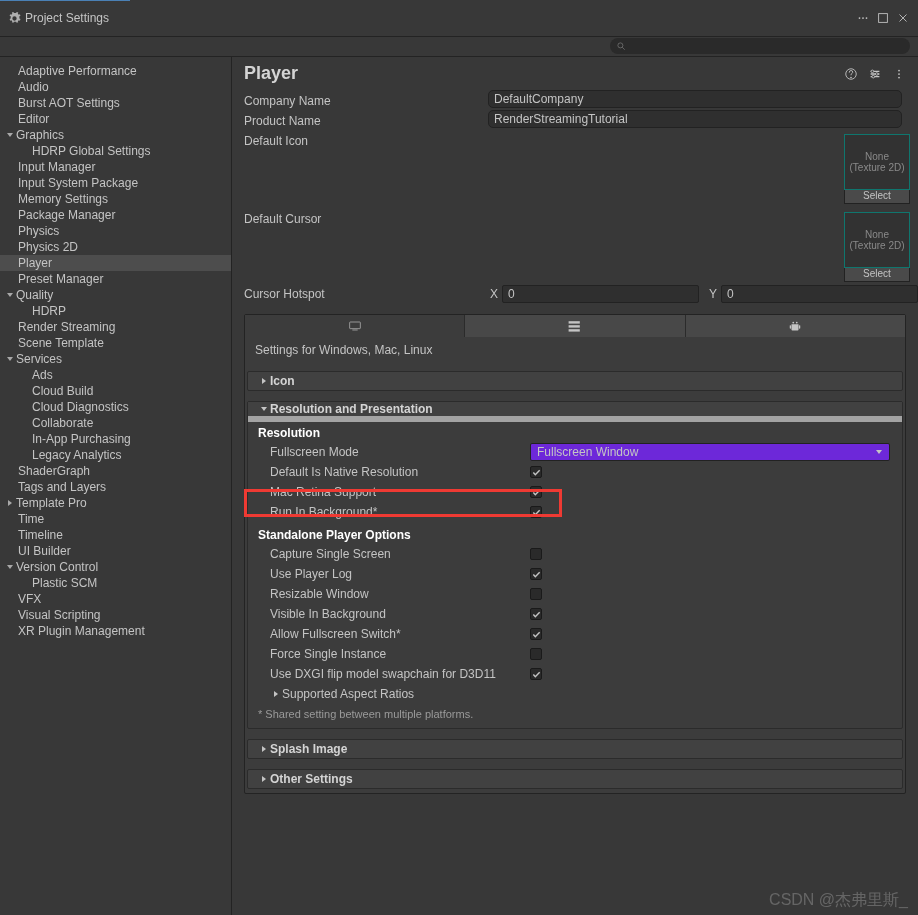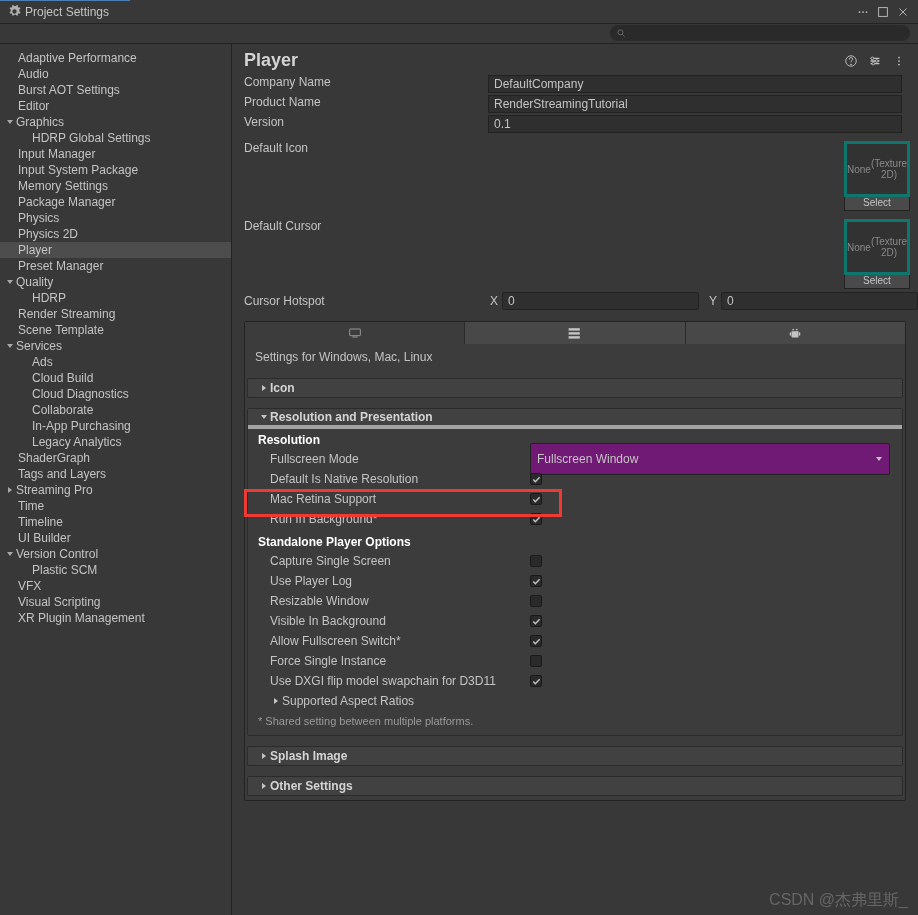--- a/index.html
+++ b/index.html
@@ -1,64 +1,64 @@
 <!DOCTYPE html>
 <html><head>
 <meta charset="utf-8">
 <style>
 * { margin:0; padding:0; box-sizing:border-box; font-family:-apple-system,BlinkMacSystemFont,"Segoe UI",Arial,sans-serif; }
 body { background:#383838; color:#c4c4c4; font-size:12px; width:918px; height:915px; overflow:hidden; position:relative; }
-.titlebar { height:24px; background:#383838; display:flex; align-items:center; padding:0 8px; border-bottom:1px solid #232323; position:relative; }
+.titlebar { height:37px; background:#383838; display:flex; align-items:center; padding:0 8px; border-bottom:1px solid #232323; position:relative; }
 .titlebar .tinybar { position:absolute; top:-1px; left:0; width:130px; height:2px; background:#4a80b5; }
 .titlebar .gear { width:13px; height:13px; margin-right:4px; }
 .titlebar-title { flex:1; font-size:12px; color:#c4c4c4; }
 .win-ctrls { display:flex; gap:6px; }
 .win-ctrls svg { width:14px; height:14px; }
 .searchbar-row { height:20px; display:flex; justify-content:flex-end; padding-right:8px; background:#383838; border-bottom:1px solid #232323; }
 .searchbar-row .searchbox { width:300px; height:16px; background:#2a2a2a; border-radius:8px; display:flex; align-items:center; padding:0 6px; margin-top:1px; }
 .searchbox svg { width:10px; height:10px; opacity:.7; }
 .main { display:flex; height:calc(100% - 44px); }
 .sidebar { width:232px; background:#383838; border-right:1px solid #232323; overflow-y:auto; padding-top:6px; }
 .side-item { height:16px; display:flex; align-items:center; padding-left:18px; cursor:pointer; }
 .side-item.l2 { padding-left:32px; }
 .side-item.sel { background:#4d4d4d; }
 .side-item .fold { width:12px; display:inline-flex; justify-content:center; margin-left:-14px; opacity:.8; }
 .content { flex:1; background:#383838; overflow-y:auto; position:relative; }
 .header-row { display:flex; align-items:center; padding:6px 12px 4px 12px; }
 .header-title { font-size:18px; font-weight:600; color:#d4d4d4; flex:1; }
 .header-btns { display:flex; gap:10px; }
 .header-btns svg { width:14px; height:14px; }
-.prop-row { display:flex; align-items:flex-start; height:20px; padding-left:12px; padding-right:16px; }
+.prop-row { display:flex; align-items:flex-end; height:20px; padding-left:12px; padding-right:16px; }
 .prop-label { width:244px; color:#c4c4c4; }
-.prop-field { flex:1; height:18px; background:#2f2f2f; border:1px solid #222; border-radius:0; padding:0 5px; color:#c4c4c4; display:flex; align-items:center; }
+.prop-field { flex:1; height:18px; background:#2f2f2f; border:1px solid #222; border-radius:5px; padding:0 5px; color:#c4c4c4; display:flex; align-items:center; }
 .asset-row { display:flex; padding:6px 0 2px 12px; }
 .asset-label { width:244px; }
 .asset-slot { width:66px; margin-left:auto; margin-right:8px; }
-.asset-box { width:66px; height:56px; background:#323232; border:3px solid #0f766e; display:flex; flex-direction:row; align-items:center; font-size:10px; color:#8a8a8a; text-align:center; }
+.asset-box { width:66px; height:56px; background:#323232; border:1px solid #0f766e; display:flex; flex-direction:column; align-items:center; justify-content:center; font-size:10px; color:#8a8a8a; text-align:center; }
 .asset-select { width:66px; height:14px; background:#4a4a4a; border:1px solid #222; border-top:none; text-align:center; font-size:10px; color:#c4c4c4; cursor:pointer; }
 .xy-row { display:flex; align-items:center; height:20px; padding-left:12px; padding-right:0; }
 .xy-row .prop-label { width:244px; }
 .xy-lab { width:14px; text-align:right; padding-right:4px; color:#c4c4c4; }
 .xy-val { flex:1; height:18px; background:#2f2f2f; border:1px solid #222; border-radius:2px; padding:0 5px; display:flex; align-items:center; }
 .tabs-panel { margin:10px 12px 0 12px; border:1px solid #232323; border-radius:2px; background:#3c3c3c; }
 .tabs-head { display:flex; height:22px; }
 .tab { flex:1; display:flex; align-items:center; justify-content:center; background:#484848; border-right:1px solid #2b2b2b; cursor:pointer; }
 .tab:last-child { border-right:none; }
 .tab.active { background:#3c3c3c; }
 .tab svg { width:16px; height:14px; }
 .settings-label { padding:6px 10px 4px 10px; color:#c4c4c4; }
 .section-hdr { display:flex; align-items:center; height:20px; padding:0 10px; background:#414141; margin:10px 2px; border:1px solid #2b2b2b; border-radius:2px; cursor:pointer; }
 .section-hdr .tri { width:12px; display:inline-flex; justify-content:center; }
 .section-hdr .hdr-txt { font-weight:600; color:#d4d4d4; }
 .open-section { margin:2px 2px; border:1px solid #2b2b2b; border-radius:2px; background:#3c3c3c; }
-.open-section .section-hdr { margin:0; border:none; border-bottom:4px solid #a3a3a3; border-radius:0; }
+.open-section .section-hdr { margin:0; border:none; border-bottom:6px solid #a3a3a3; border-radius:0; }
 .group-title { padding:4px 10px 2px 10px; font-weight:600; color:#ffffff; }
 .field-row { display:flex; align-items:center; height:20px; padding-left:22px; padding-right:12px; position:relative; }
 .field-row .flabel { width:260px; }
-.field-row .dropdown { flex:1; height:32px; background:#701a75; border:1px solid #222; border-radius:2px; padding:0 6px; display:flex; align-items:center; justify-content:space-between; cursor:pointer; }
+.field-row .dropdown { flex:1; height:18px; background:#6d28d9; border:1px solid #222; border-radius:2px; padding:0 6px; display:flex; align-items:center; justify-content:space-between; cursor:pointer; }
 .chk { width:12px; height:12px; background:#2a2a2a; border:1px solid #1a1a1a; border-radius:2px; display:inline-flex; align-items:center; justify-content:center; cursor:pointer; }
 .chk svg { width:9px; height:9px; }
 .sub-hdr { display:flex; align-items:center; height:20px; padding-left:22px; }
 .sub-hdr .tri { width:12px; display:inline-flex; justify-content:center; }
 .footnote { padding:4px 10px 8px 10px; font-size:11px; color:#9a9a9a; }
 .highlight-box { position:absolute; border:3px solid #ef3a33; pointer-events:none; }
 .watermark { position:absolute; bottom:4px; right:10px; color:rgba(220,220,220,.28); font-size:16px; font-weight:300; }
 </style>
 </head>
 <body>
@@ -190,21 +190,21 @@
       </div>
       <div class="side-item">
         <span>Tags and Layers</span>
       </div>
       <div class="side-item">
         <span class="fold">
           <svg width="8" height="8" viewBox="0 0 8 8" fill="#c4c4c4">
             <path d="M2 1l4 3-4 3z"></path>
           </svg>
         </span>
-        <span>Streaming Pro</span>
+        <span>Template Pro</span>
       </div>
       <div class="side-item">
         <span>Time</span>
       </div>
       <div class="side-item">
         <span>Timeline</span>
       </div>
       <div class="side-item">
         <span>UI Builder</span>
       </div>
@@ -253,24 +253,20 @@
     </div>
 
     <div class="prop-row">
         <span class="prop-label">Company Name</span>
         <span class="prop-field">DefaultCompany</span>
       </div>
     <div class="prop-row">
         <span class="prop-label">Product Name</span>
         <span class="prop-field">RenderStreamingTutorial</span>
       </div>
-    <div class="prop-row">
-        <span class="prop-label">Version</span>
-        <span class="prop-field">0.1</span>
-      </div>
 
     <div class="asset-row">
       <span class="asset-label">Default Icon</span>
       <div class="asset-slot">
         <div class="asset-box">
             <span>None</span>
             <span>(Texture 2D)</span>
           </div>
         <div class="asset-select">Select</div>
       </div>

